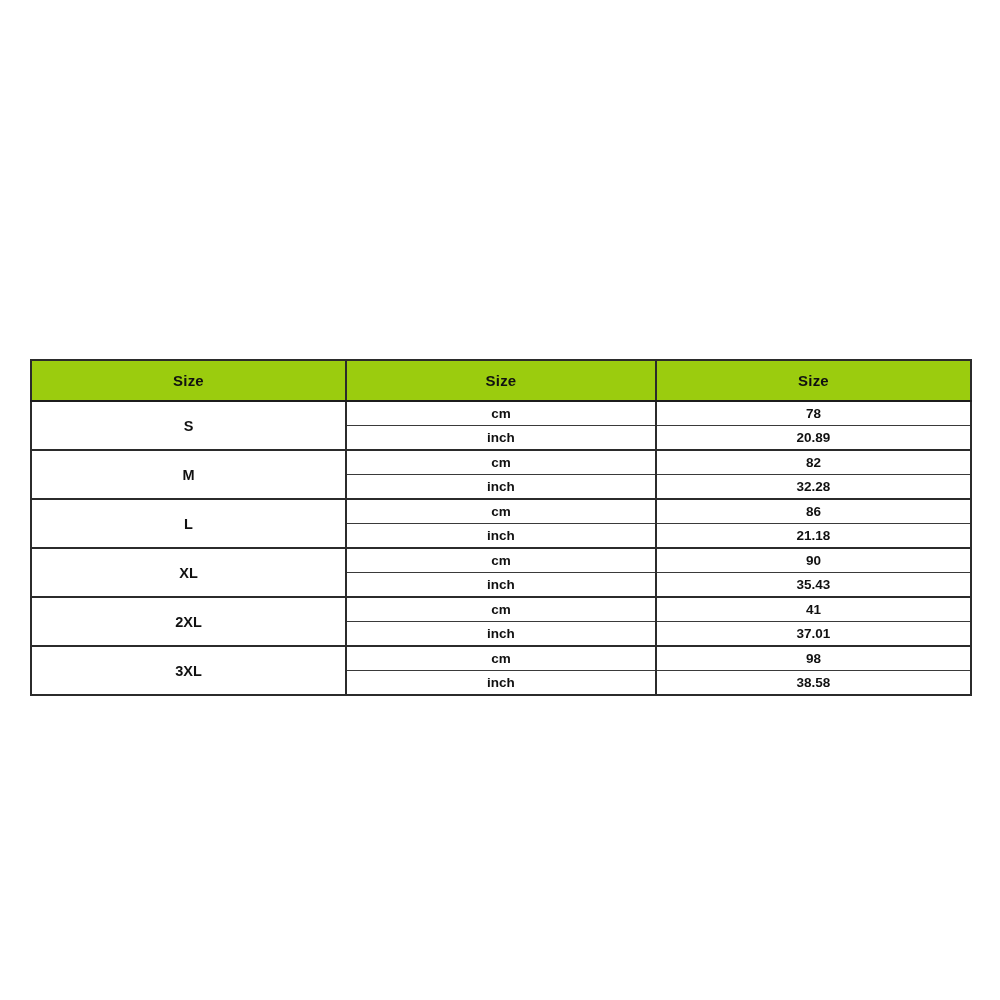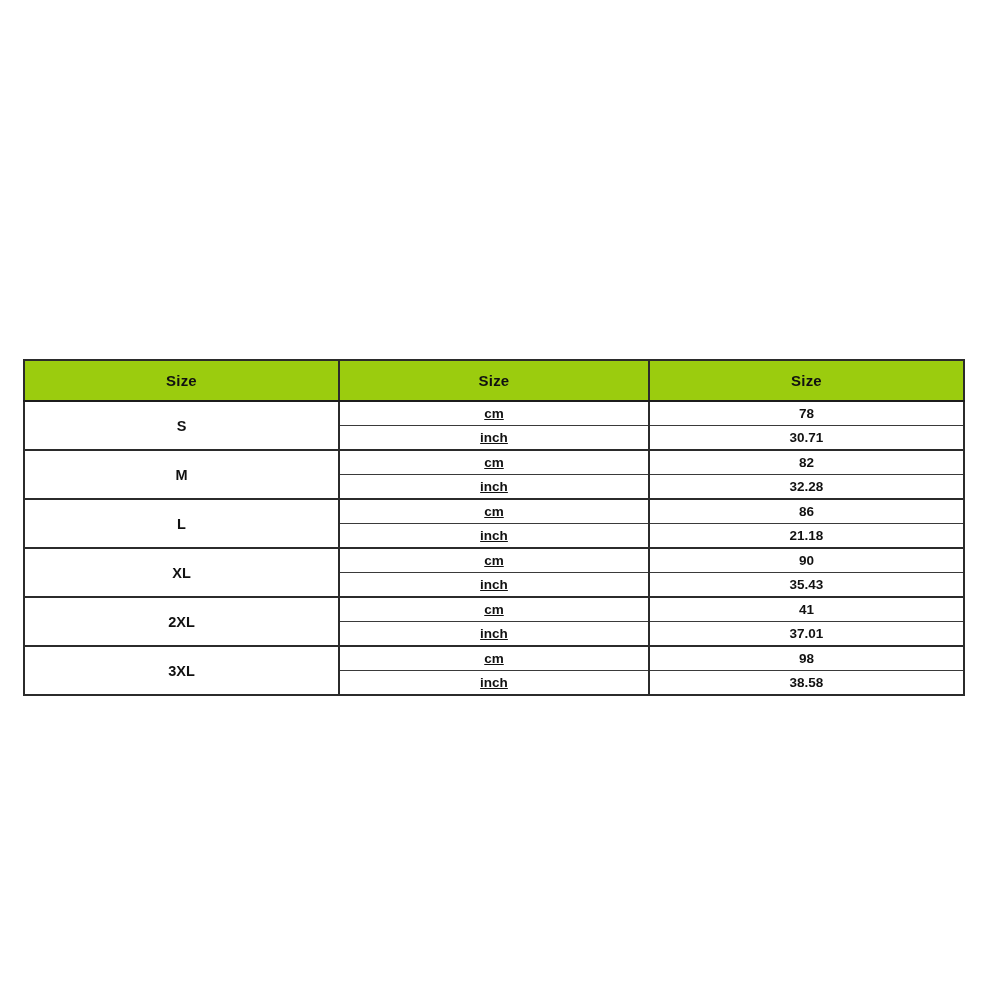--- a/index.html
+++ b/index.html
@@ -21,21 +21,21 @@
     left: 0;
     top: 0;
     width: 1000px;
     height: 1000px;
     background: #ffffff;
   }
 
   
   #size-chart-wrap {
     position: absolute;
-    left: 23px;
+    left: 30px;
     top: 359px;
     width: 748px;
   }
 
   table.size-chart {
     width: 940px;
     border-collapse: collapse;
     table-layout: fixed;
     background: #ffffff;
     border: 2px solid #2b2b2b;
@@ -89,21 +89,20 @@
   table.size-chart tr.row-cm td.unit-cell,
   table.size-chart tr.row-cm td.waist-cell {
     border-top: 2px solid #2b2b2b;
   }
   table.size-chart tr.row-inch td.unit-cell,
   table.size-chart tr.row-inch td.waist-cell {
     border-bottom: 2px solid #2b2b2b;
   }
   table.size-chart td.unit-cell {
     border-left: 2px solid #2b2b2b;
-    text-decoration: underline;
   }
 
   table.size-chart tbody tr:last-child td {
     border-bottom: 2px solid #2b2b2b;
   }
 </style>
 </head>
 <body>
 
 <div id="canvas">
@@ -124,21 +123,21 @@
       </thead>
       <tbody id="size-chart-body">
 
       <tr class="row-cm">
             <td class="size-cell" rowspan="2">S</td>
             <td class="unit-cell">cm</td>
             <td class="waist-cell">78</td>
           </tr>
           <tr class="row-inch">
             <td class="unit-cell">inch</td>
-            <td class="waist-cell">30.71</td>
+            <td class="waist-cell">20.89</td>
           </tr>
           <tr class="row-cm">
             <td class="size-cell" rowspan="2">M</td>
             <td class="unit-cell">cm</td>
             <td class="waist-cell">82</td>
           </tr>
           <tr class="row-inch">
             <td class="unit-cell">inch</td>
             <td class="waist-cell">32.28</td>
           </tr>

